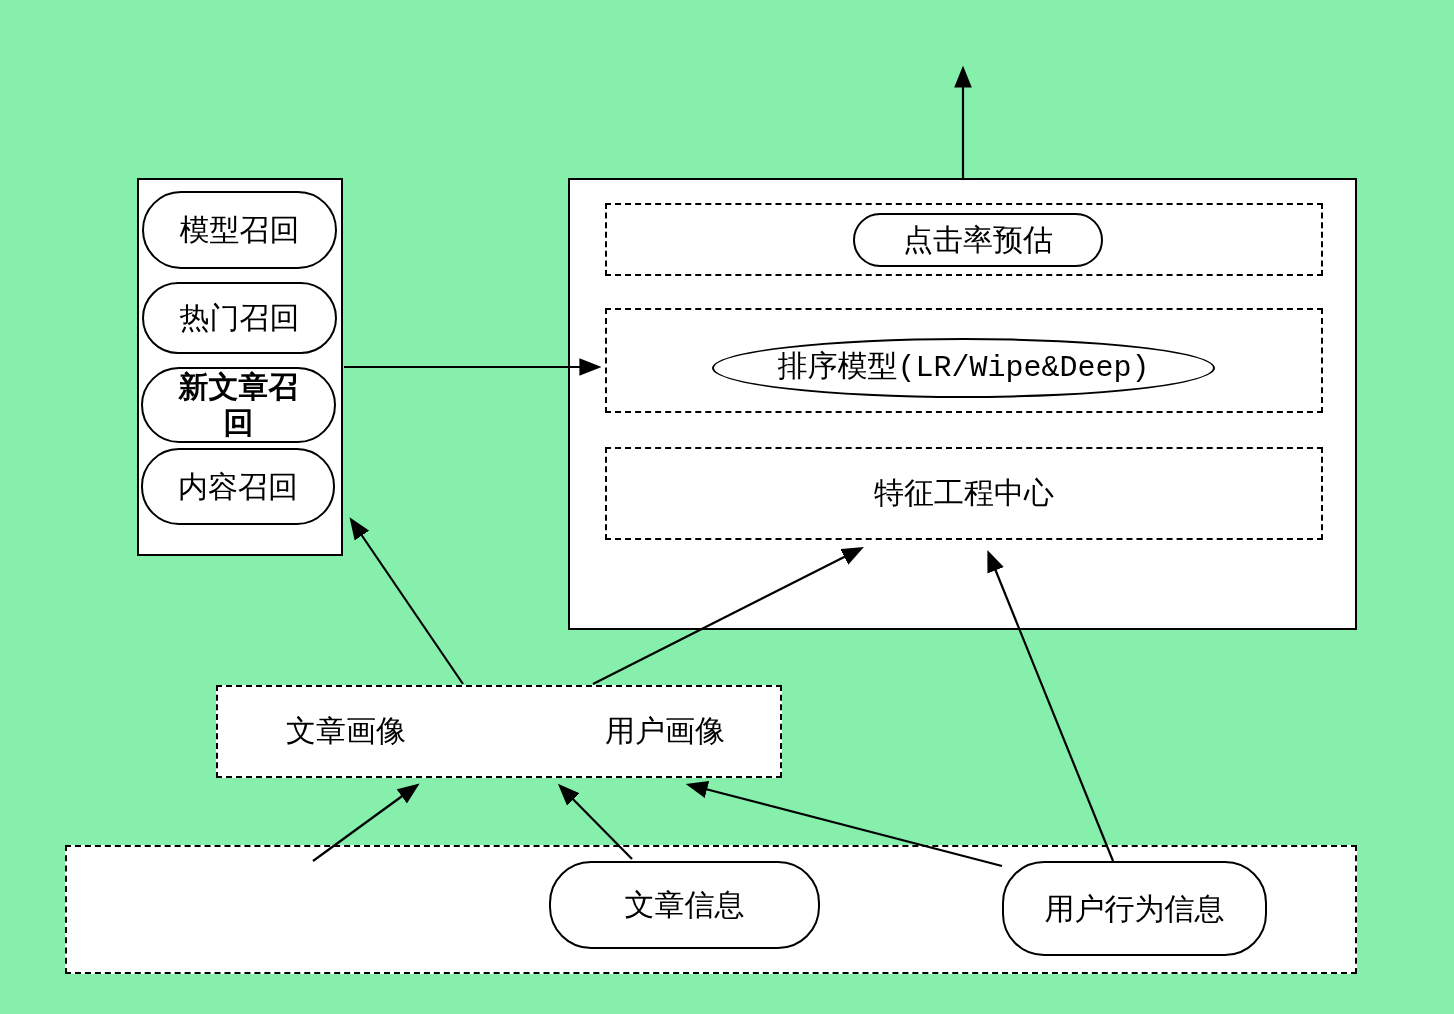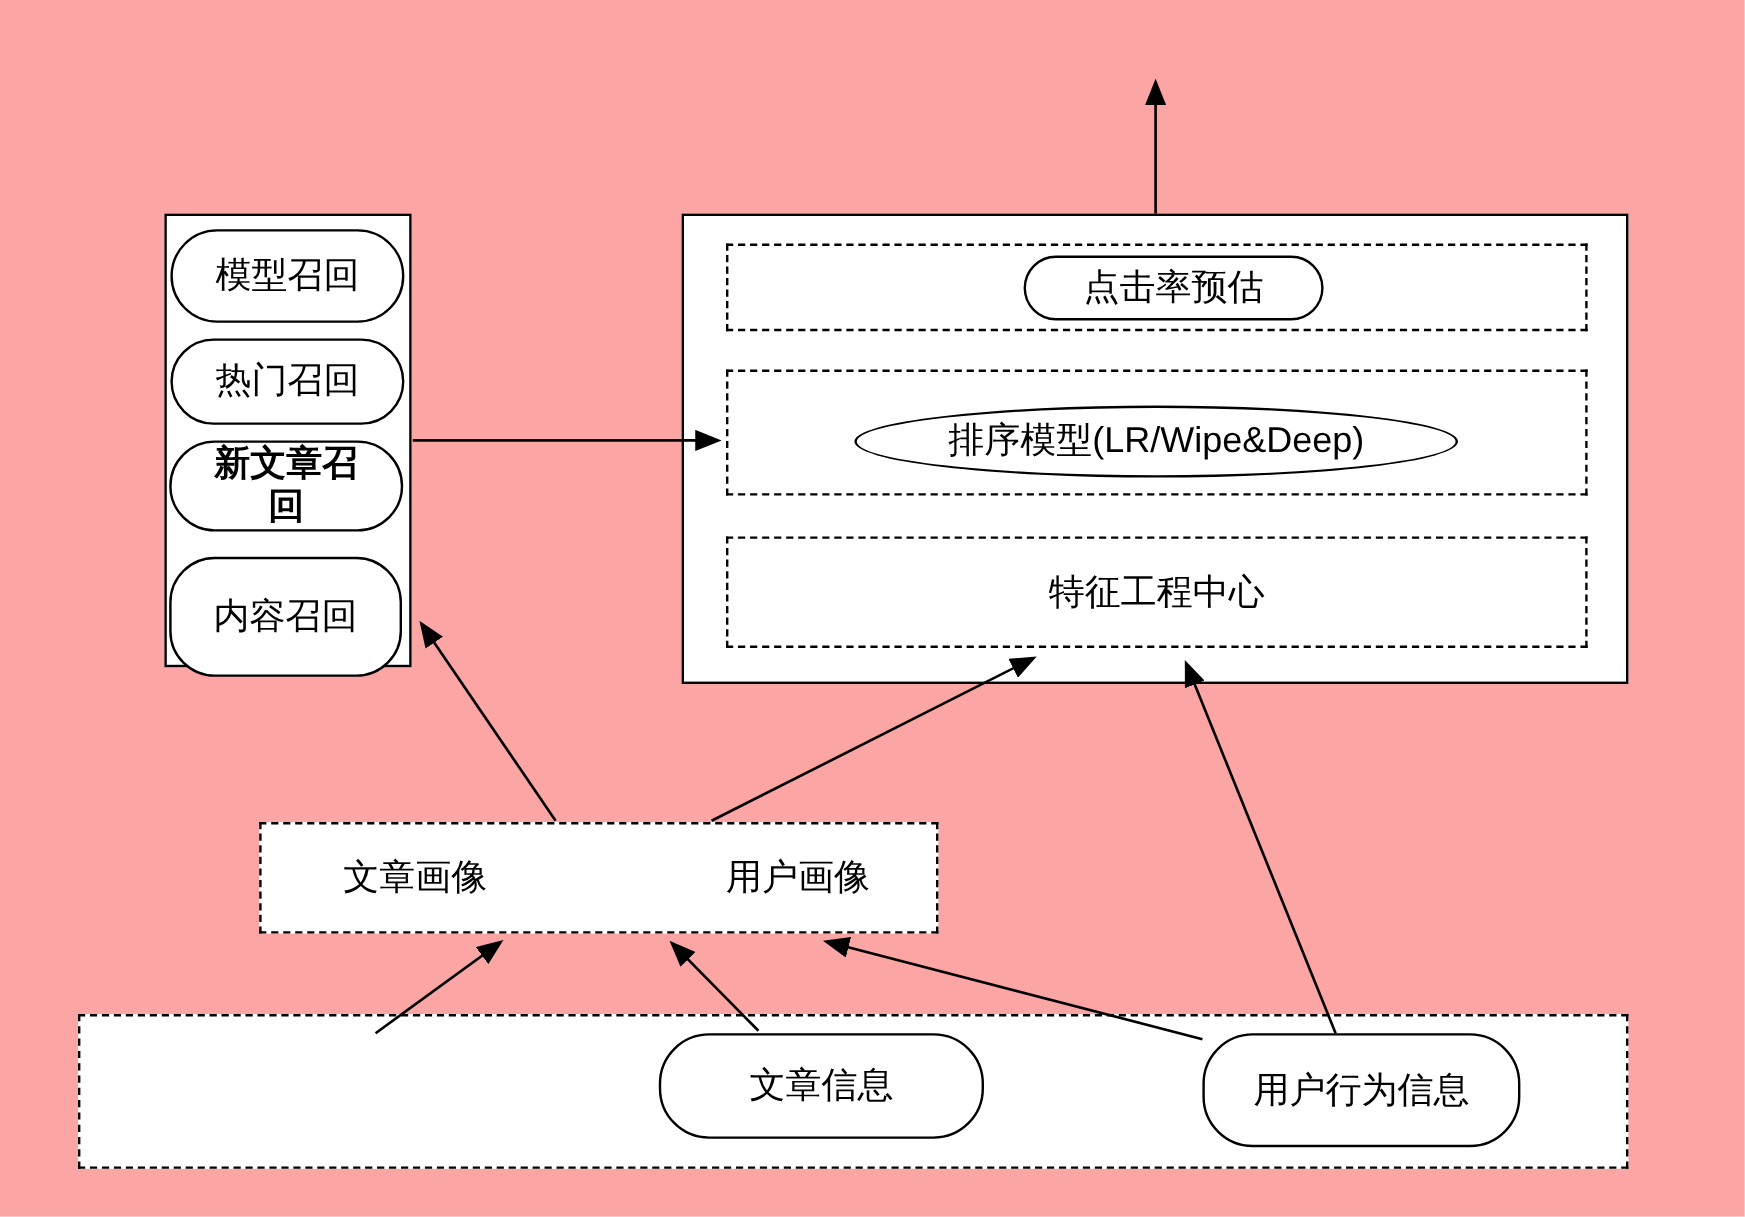--- a/index.html
+++ b/index.html
@@ -1,20 +1,20 @@
 <!DOCTYPE html>
 <html><head>
 <meta charset="utf-8">
 <style>
   html, body { margin: 0; padding: 0; background: #ffffff; }
   .canvas {
     position: relative;
     width: 1454px;
     height: 1014px;
-    background: #fca5a5;
+    background: #86efac;
     font-family: "Liberation Sans", "DejaVu Sans", sans-serif;
     color: #000;
     overflow: hidden;
   }
   .abs { position: absolute; box-sizing: border-box; }
   .solid-box  { border: 2.5px solid #000; background: #fff; }
   .dashed-box { border: 2.5px dashed #000; background: #fff; gap: 15px; }
   .pill {
     border: 2.5px solid #000;
     background: #fff;
@@ -39,30 +39,30 @@
 </style>
 </head>
 <body>
 
 <div class="canvas">
 
   <div class="abs solid-box" style="left:137px; top:178px; width:206px; height:378px;">
     <div class="abs pill" style="left:3px; top:11px; width:195px; height:78px; border-radius:39px; padding:0 26px;">模型召回</div>
     <div class="abs pill" style="left:3px; top:102px; width:195px; height:72px; border-radius:36px; padding:0 26px;text-align:center;">热门召回</div>
     <div class="abs pill" style="left:2px; top:187px; width:195px; height:76px; border-radius:38px; padding:0 26px;font-weight:bold;">新文章召回</div>
-    <div class="abs pill" style="left:2px; top:284px; width:194px; height:100px; border-radius:38px; padding:0 26px;">内容召回</div>
+    <div class="abs pill" style="left:2px; top:268px; width:194px; height:77px; border-radius:38px; padding:0 26px;">内容召回</div>
   </div>
 
-  <div class="abs solid-box" style="left:568px; top:178px; width:789px; height:392px;padding-left:28px;">
+  <div class="abs solid-box" style="left:568px; top:178px; width:789px; height:452px;padding-left:28px;">
 
     <div class="abs dashed-box" style="left:35px; top:23px; width:718px; height:73px;"></div>
     <div class="abs pill" style="left:283px; top:33px; width:250px; height:54px; border-radius:27px;">点击率预估</div>
 
     <div class="abs dashed-box" style="left:35px; top:128px; width:718px; height:105px;"></div>
-    <div class="abs pill" style="left:142px; top:158px; width:503px; height:60px; border-radius:50% / 50%;">排序模型(LR/Wipe&amp;Deep)</div>
+    <div class="abs pill" style="left:142px; top:158px; width:503px; height:60px; border-radius:50% / 50%;font-family:Liberation Mono, monospace;">排序模型(LR/Wipe&amp;Deep)</div>
 
     <div class="abs dashed-box" style="left:35px; top:267px; width:718px; height:93px;"></div>
     <div class="abs node-label" style="left:35px; top:267px; width:718px; height:93px;">特征工程中心</div>
   </div>
 
   <div class="abs dashed-box" style="left:216px; top:685px; width:566px; height:93px; display:flex; align-items:center; justify-content:space-between; padding:0 55px 0 68px;">
     <span class="node-label">文章画像</span>
     <span class="node-label">用户画像</span>
   </div>
 

